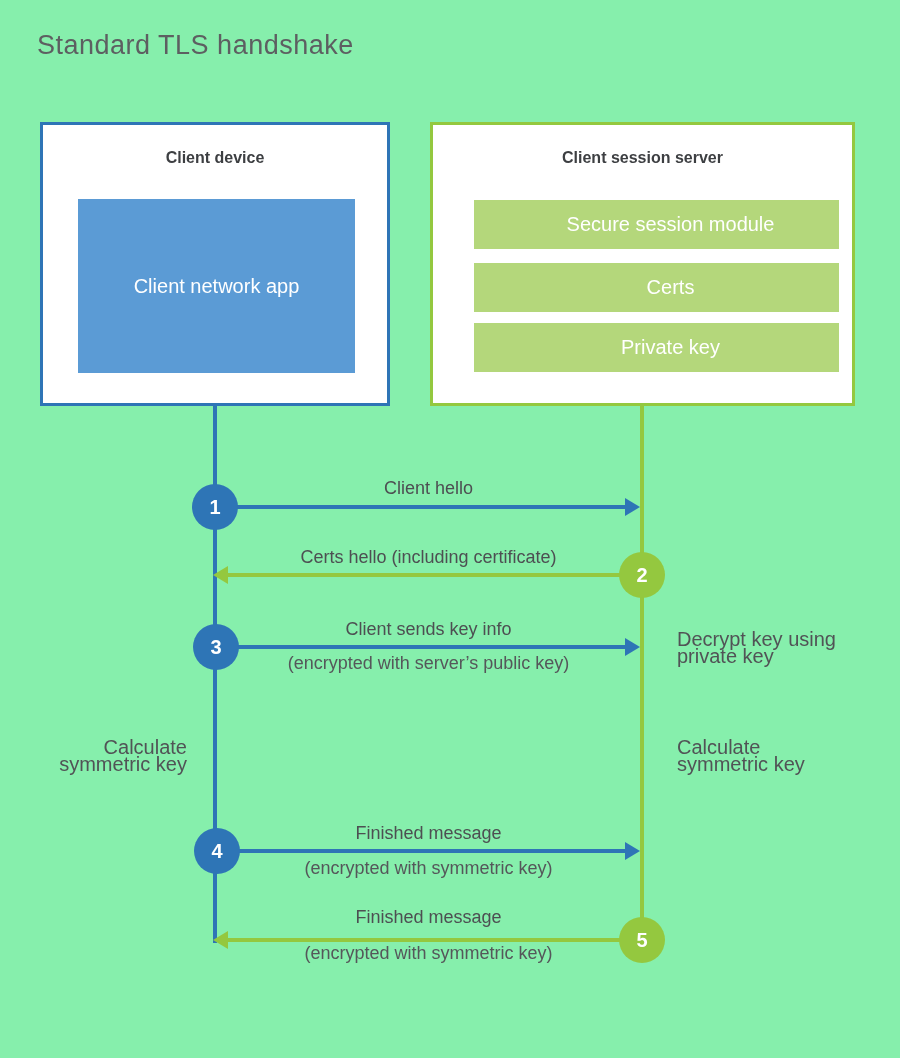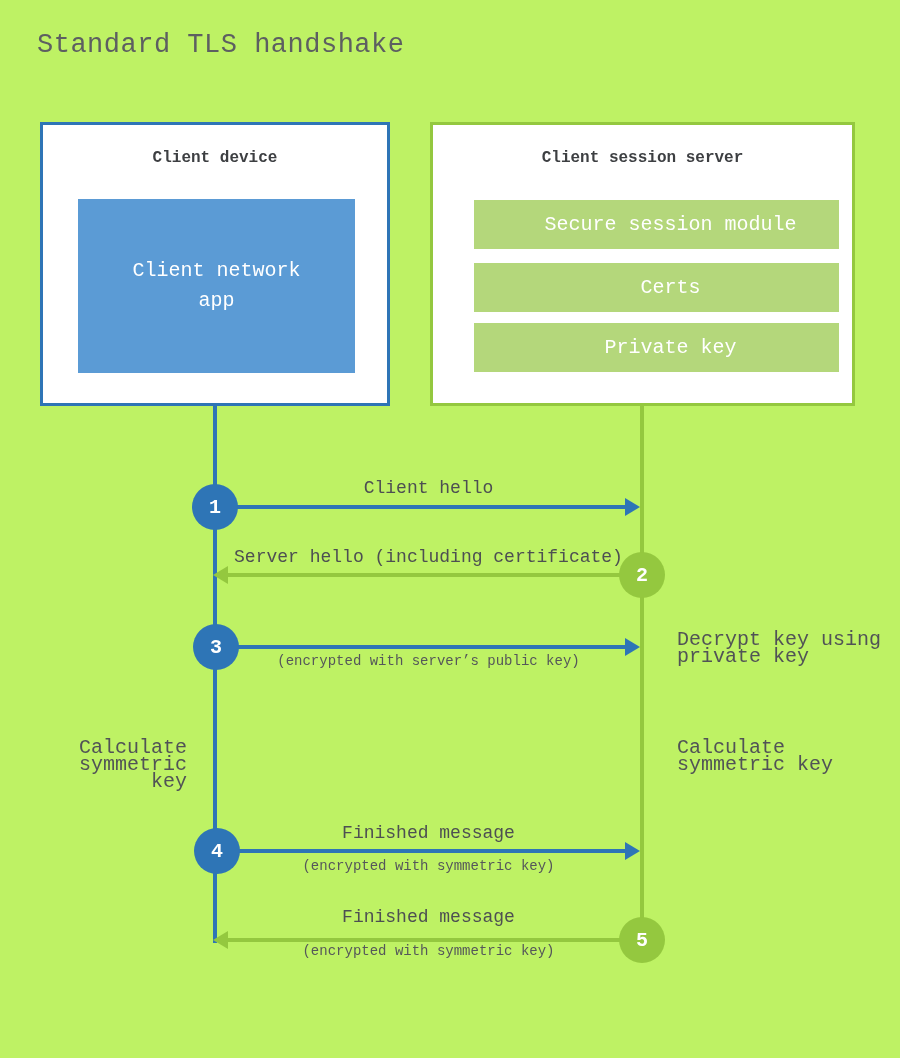--- a/index.html
+++ b/index.html
@@ -1,17 +1,17 @@
 <!DOCTYPE html>
 <html><head>
 <meta charset="utf-8">
 <style>
   html,body{margin:0;padding:0;background:#ffffff;}
   body{font-family:"Liberation Sans","DejaVu Sans",sans-serif;}
-  .canvas{position:relative;width:900px;height:1058px;background:#bef264;overflow:hidden;font-family:Liberation Mono, monospace;}
+  .canvas{position:relative;width:900px;height:1058px;background:#86efac;overflow:hidden;}
 
   .page-title{position:absolute;left:37px;top:30px;font-size:27px;font-weight:300;
     color:#5d5f61;letter-spacing:.5px;}
 
   
   .actor-box{position:absolute;top:122px;height:284px;background:#fff;box-sizing:border-box;}
   .client-box{left:40px;width:350px;border:3px solid #2e75b6;}
   .server-box{left:430px;width:425px;border:3px solid #94c83f;}
   .actor-title{position:absolute;top:24px;left:0;right:0;text-align:center;
     font-size:16px;font-weight:700;color:#3d3f42;}
@@ -48,21 +48,21 @@
   .l1{left:215px;top:505px;width:410px;} .h1{left:625px;top:498px;}
   .l2{left:228px;top:573px;width:414px;} .h2{left:213px;top:566px;}
   .l3{left:216px;top:645px;width:409px;} .h3{left:625px;top:638px;}
   .l4{left:217px;top:849px;width:408px;} .h4{left:625px;top:842px;}
   .l5{left:228px;top:938px;width:413px;} .h5{left:213px;top:931px;}
 
   
   .msg-label{position:absolute;left:215px;width:427px;text-align:center;
     font-size:18px;color:#4d4f52;}
   .msg-sub{position:absolute;left:215px;width:427px;text-align:center;
-    font-size:14px;color:#55575a;}
+    font-size:18px;color:#55575a;}
   .t1{top:478px;} .t2{top:547px;} .t3{top:619px;} .s3{top:653px;}
   .t4{top:823px;} .s4{top:858px;} .t5{top:907px;} .s5{top:943px;}
 
   
   .side-note{position:absolute;font-size:20px;line-height:17px;color:#515356;white-space:pre-line;}
   .note-decrypt{left:677px;top:631px;text-align:left;}
   .note-calc-left{left:55px;top:739px;width:132px;text-align:right;}
   .note-calc-right{left:677px;top:739px;text-align:left;}
 </style>
 </head>
@@ -87,25 +87,26 @@
   <div class="lifeline lifeline-client"></div>
   <div class="lifeline lifeline-server"></div>
 
   <div class="arrow-line blue-fill l1"></div>
   <div class="arrow-head head-right-blue h1"></div>
   <div class="msg-label t1">Client hello</div>
   <div class="step-circle step-blue c1">1</div>
 
   <div class="arrow-line green-fill l2"></div>
   <div class="arrow-head head-left-green h2"></div>
-  <div class="msg-label t2">Server hello (including certificate)</div>
+  <div class="msg-label t2">Certs hello (including certificate)</div>
   <div class="step-circle step-green c2">2</div>
 
   <div class="arrow-line blue-fill l3"></div>
   <div class="arrow-head head-right-blue h3"></div>
+  <div class="msg-label t3">Client sends key info</div>
   <div class="msg-sub s3">(encrypted with server’s public key)</div>
   <div class="step-circle step-blue c3">3</div>
 
   <div class="arrow-line blue-fill l4"></div>
   <div class="arrow-head head-right-blue h4"></div>
   <div class="msg-label t4">Finished message</div>
   <div class="msg-sub s4">(encrypted with symmetric key)</div>
   <div class="step-circle step-blue c4">4</div>
 
   <div class="arrow-line green-fill l5"></div>

